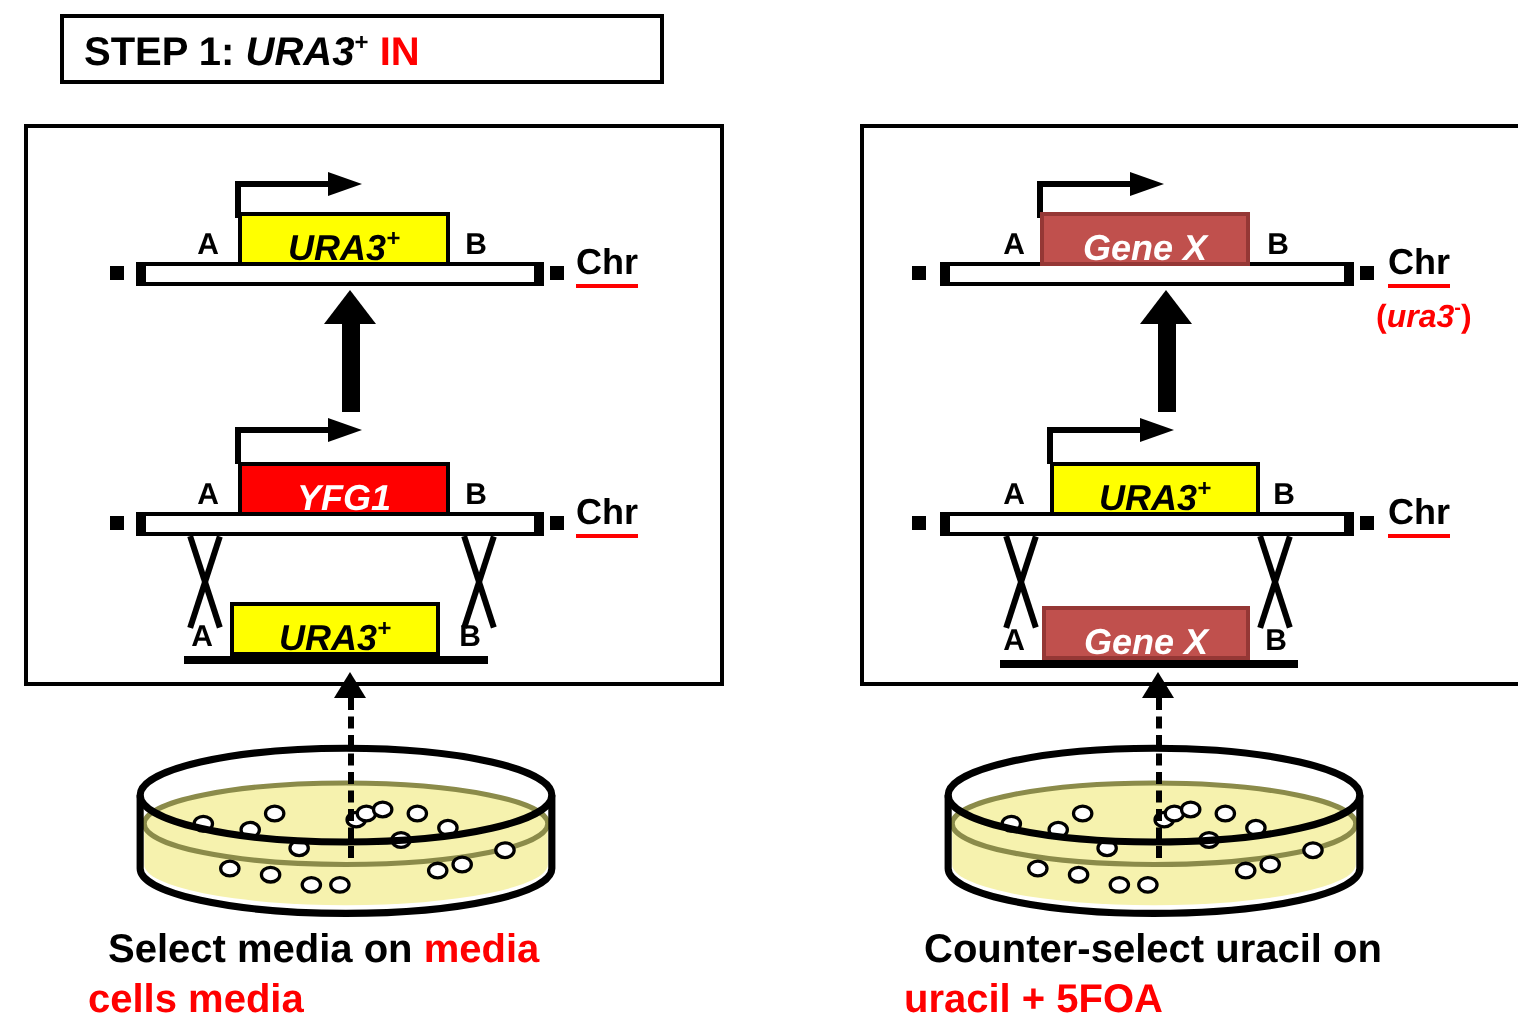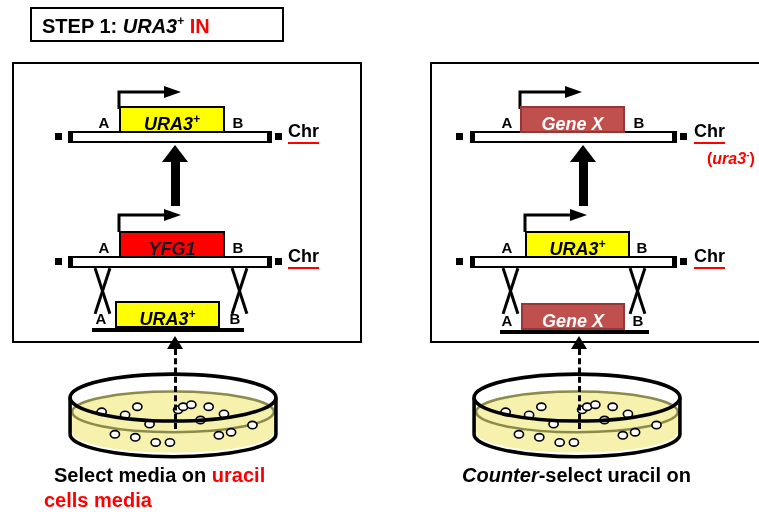--- a/index.html
+++ b/index.html
@@ -3,21 +3,21 @@
 <meta charset="utf-8">
 <style>
   html,body{margin:0;padding:0;background:#fff;}
   body{font-family:"Liberation Sans", sans-serif;}
   .stage{position:relative;width:759px;height:515px;background:#ffffff;overflow:hidden;}
   .tbox{position:absolute;height:35px;border:2px solid #000;box-sizing:border-box;
         font-size:20px;font-weight:bold;padding:5px 0 0 10px;background:#fff;white-space:nowrap;}
   .tbox i{font-style:italic;}
   .tbox sup, .gene sup{font-size:12px;}
   .red{color:#FF0000;}
-  .it{font-style:italic;text-align:right;}
+  .it{text-align:right;}
   .panel{position:absolute;border:2px solid #000;background:#fff;box-sizing:content-box;}
   .panel *{box-sizing:border-box;}
   .gene{position:absolute;height:27px;border:2px solid #000;font-style:italic;font-weight:bold;
         font-size:18px;text-align:center;line-height:23px;z-index:3;}
   .chrom{position:absolute;height:12px;background:#fff;border:2.5px solid #000;
          border-left-width:5px;border-right-width:5px;z-index:2;}
   .dot{position:absolute;width:7px;height:7px;background:#000;}
   .site{position:absolute;width:20px;text-align:center;font-weight:bold;font-size:15px;z-index:4;}
   .chr{position:absolute;font-weight:bold;font-size:18px;border-bottom:2.5px solid #FF0000;
        padding-bottom:1px;line-height:20px;}
@@ -37,21 +37,21 @@
             border-right:8px solid transparent;border-bottom:13px solid #000;z-index:6;}
   .dish{position:absolute;}
   .caption{position:absolute;font-weight:bold;font-size:20px;line-height:25px;}
   .caption .l1{padding-left:10px;white-space:nowrap;}
 </style>
 </head>
 <body>
 
 <div class="stage">
 
-  <div class="tbox" style="left:30px;top:7px;width:254px;">
+  <div class="tbox" style="left:30px;top:7px;width:302px;">
     <span>STEP 1: </span><i>URA3</i><sup>+</sup>
     <span class="red">IN</span>
   </div>
 
 
   <div class="panel" style="left:12px;top:62px;width:346px;height:277px;">
 
     <svg class="prom" style="left:103px;top:22px;" width="66" height="23" viewBox="0 0 66 23">
       <path d="M2,23 L2,6 L48,6" fill="none" stroke="#000" stroke-width="3"></path>
       <polygon points="47,0 47,12 64,6" fill="#000"></polygon>
@@ -66,21 +66,21 @@
     <div class="dot" style="left:261px;top:69px;"></div>
     <div class="chr" style="left:274px;top:57px;">Chr</div>
 
     <div class="ah" style="left:148px;top:81px;"></div>
     <div class="as" style="left:157px;top:97px;height:45px;"></div>
 
     <svg class="prom" style="left:103px;top:145px;" width="66" height="23" viewBox="0 0 66 23">
       <path d="M2,23 L2,6 L48,6" fill="none" stroke="#000" stroke-width="3"></path>
       <polygon points="47,0 47,12 64,6" fill="#000"></polygon>
     </svg>
-    <div class="gene" style="left: 105px; top: 167px; width: 106px; background-color: rgb(255, 0, 0); color: #0f172a; border-color: rgb(0, 0, 0);">
+    <div class="gene" style="left: 105px; top: 167px; width: 106px; background-color: rgb(255, 0, 0); color: #ffffff; border-color: rgb(0, 0, 0);">
       <span>YFG1</span><sup></sup>
     </div>
     <div class="site" style="left:80px;top:175px;">A</div>
     <div class="site" style="left:214px;top:175px;">B</div>
     <div class="chrom" style="left:54px;top:192px;width:204px;"></div>
     <div class="dot" style="left:41px;top:194px;"></div>
     <div class="dot" style="left:261px;top:194px;"></div>
     <div class="chr" style="left:274px;top:182px;">Chr</div>
 
     <div class="xc" style="left:74px;top:205px;">
@@ -108,21 +108,21 @@
     </svg>
     <div class="gene" style="left: 88px; top: 42px; width: 105px; background-color: rgb(192, 80, 77); color: rgb(255, 255, 255); border-color: rgb(149, 55, 53);">
       <span>Gene X</span><sup></sup>
     </div>
     <div class="site" style="left:65px;top:50px;">A</div>
     <div class="site" style="left:197px;top:50px;">B</div>
     <div class="chrom" style="left:38px;top:67px;width:207px;"></div>
     <div class="dot" style="left:24px;top:69px;"></div>
     <div class="dot" style="left:248px;top:69px;"></div>
     <div class="chr" style="left:262px;top:57px;">Chr</div>
-    <div class="chrnote" style="left:275px;top:85px;">
+    <div class="chrnote" style="left:256px;top:85px;">
       <span>(</span><i>ura3</i><sup>-</sup><span>)</span>
     </div>
 
     <div class="ah" style="left:138px;top:81px;"></div>
     <div class="as" style="left:147px;top:97px;height:45px;"></div>
 
     <svg class="prom" style="left:91px;top:145px;" width="66" height="23" viewBox="0 0 66 23">
       <path d="M2,23 L2,6 L48,6" fill="none" stroke="#000" stroke-width="3"></path>
       <polygon points="47,0 47,12 64,6" fill="#000"></polygon>
     </svg>
@@ -206,21 +206,22 @@
     <ellipse cx="105" cy="26" rx="101" ry="23" fill="none" stroke="#000" stroke-width="3.5"></ellipse>
     <path d="M4,26 L4,62 a101,22 0 0 0 202,0 L206,26" fill="none" stroke="#000" stroke-width="3.5"></path>
   </svg>
 
   <div class="dashhead" style="left:167px;top:336px;"></div>
   <div class="dashline" style="left:174px;top:349px;"></div>
   <div class="dashhead" style="left:571px;top:336px;"></div>
   <div class="dashline" style="left:578px;top:349px;"></div>
 
   <div class="caption" style="left:44px;top:463px;width:300px;">
-    <div class="l1"><span>Select media on </span><span class="red">uracil</span></div>
+    <div class="l1"><span>Select media on </span><span class="red">media</span></div>
     <div class="red">cells media</div>
   </div>
 
   <div class="caption" style="left:452px;top:463px;width:300px;">
     <div class="l1"><span class="it">Counter</span><span>-select uracil on</span></div>
+    <div class="red">uracil + 5FOA</div>
   </div>
 
 </div>
 
 </body></html>

